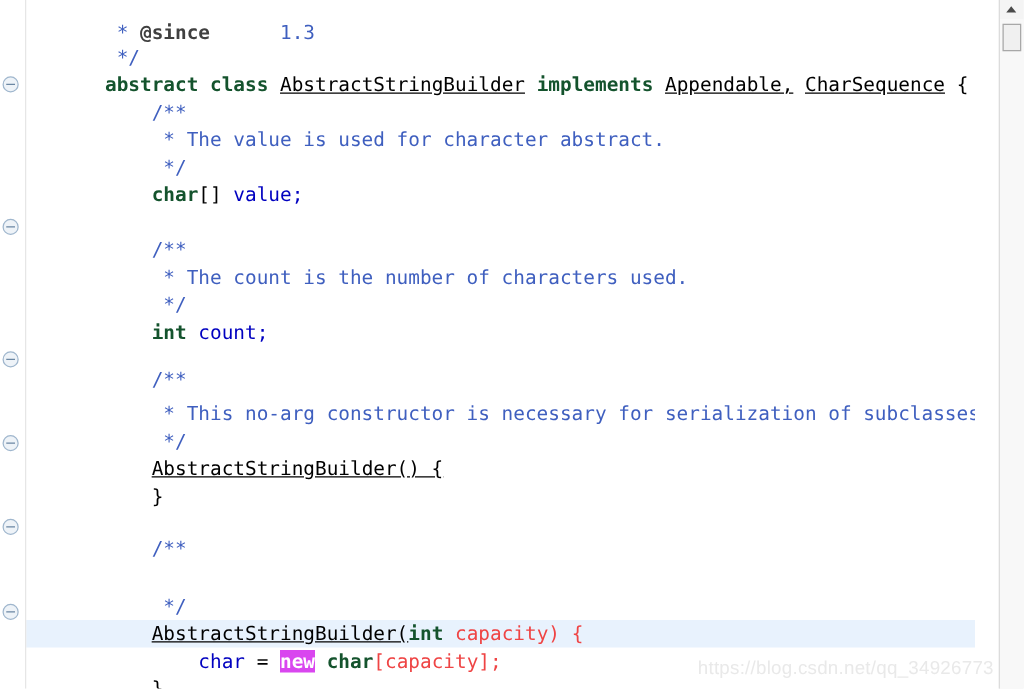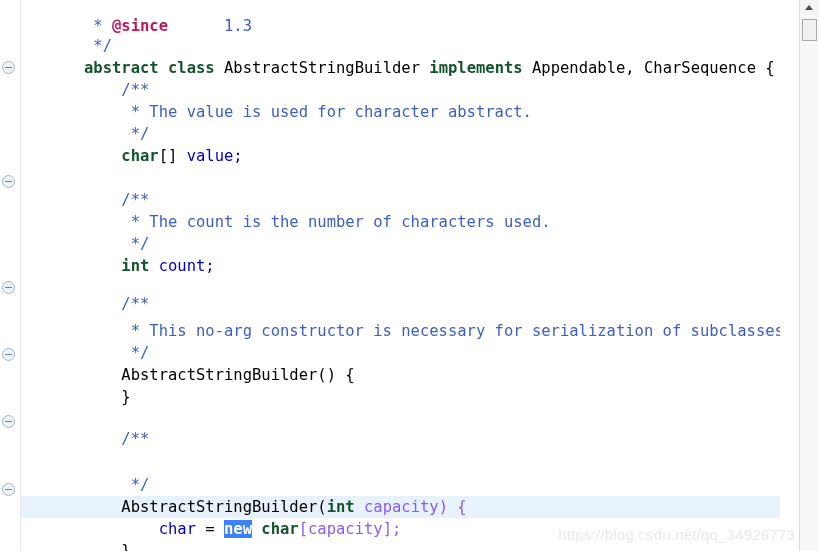--- a/index.html
+++ b/index.html
@@ -81,27 +81,27 @@
     left: 20px;
     width: 760px;
     height: 22px;
     background: #e8f2fd;
     z-index: 1;
   }
 
   
   .kw      { color: #14532d; font-weight: bold; }
   .cmt     { color: #3f5fbf; }
-  .cmt-tag { color: #be185d; font-weight: bold; }
+  .cmt-tag { color: #404040; font-weight: bold; }
   .plain   { color: #000000; }
-  .ident   { color: #000000; }
+  .ident   { color: #000000; text-decoration: underline; }
   .var     { color: #0000c0; }
-  .param   { color: #8b5cf6; margin-top: 32px; }
+  .param   { color: #ef4444; margin-top: 32px; }
   .sel {
-    background: #3b82f6;
+    background: #d946ef;
     color: #ffffff;
   }
 
   
   .scrollbar {
     position: absolute;
     right: 0; top: 0;
     width: 19px;
     height: 551px;
     background: #f4f4f4;

